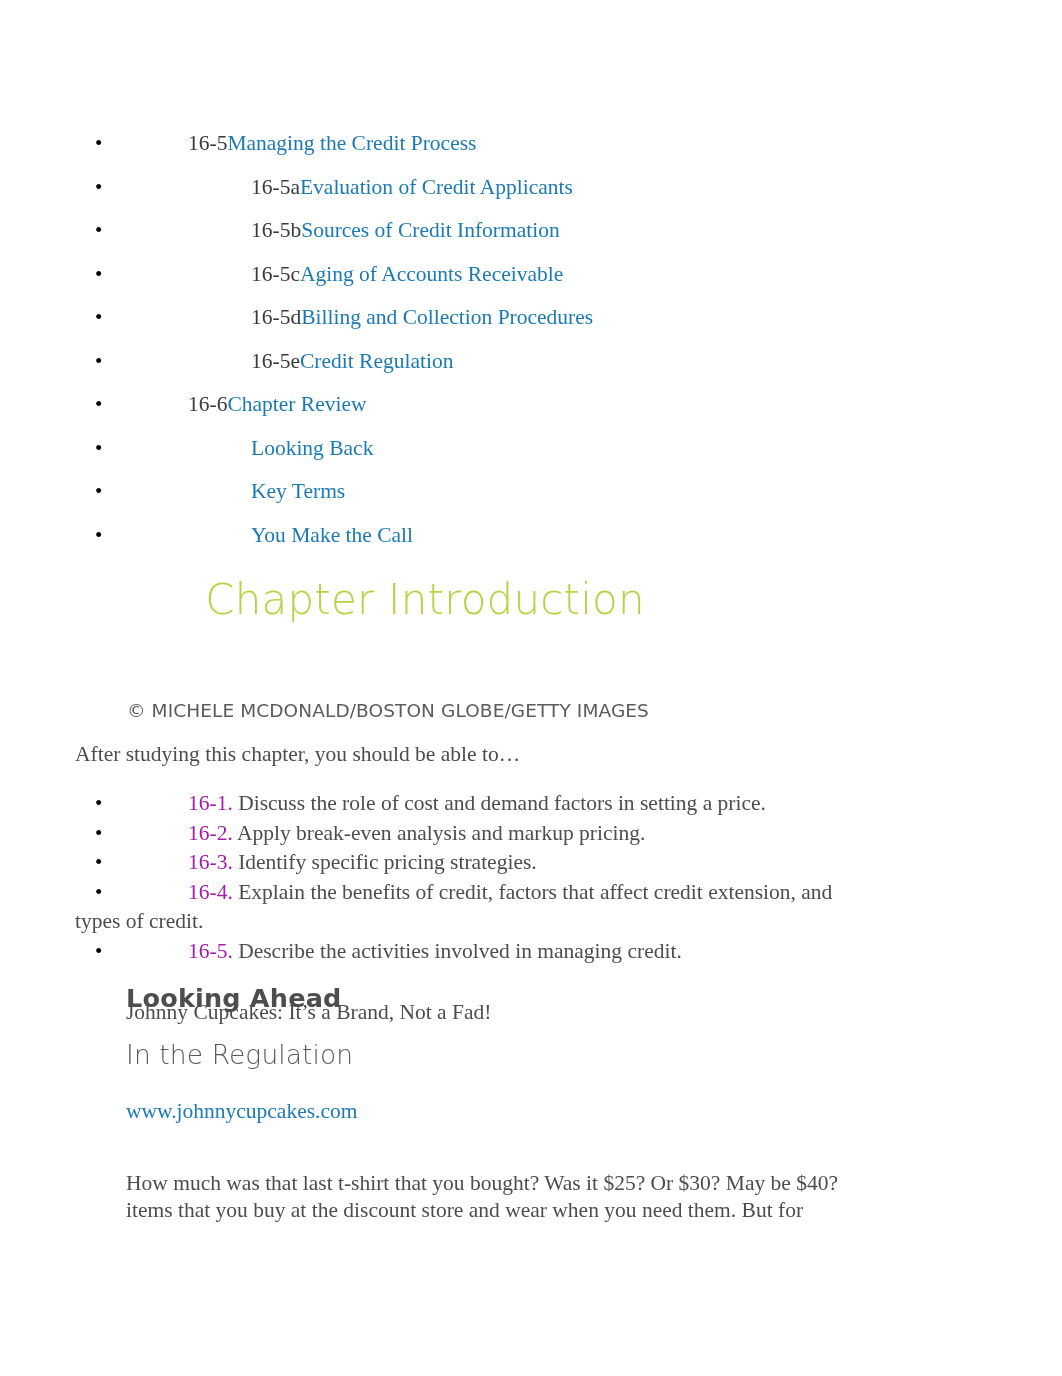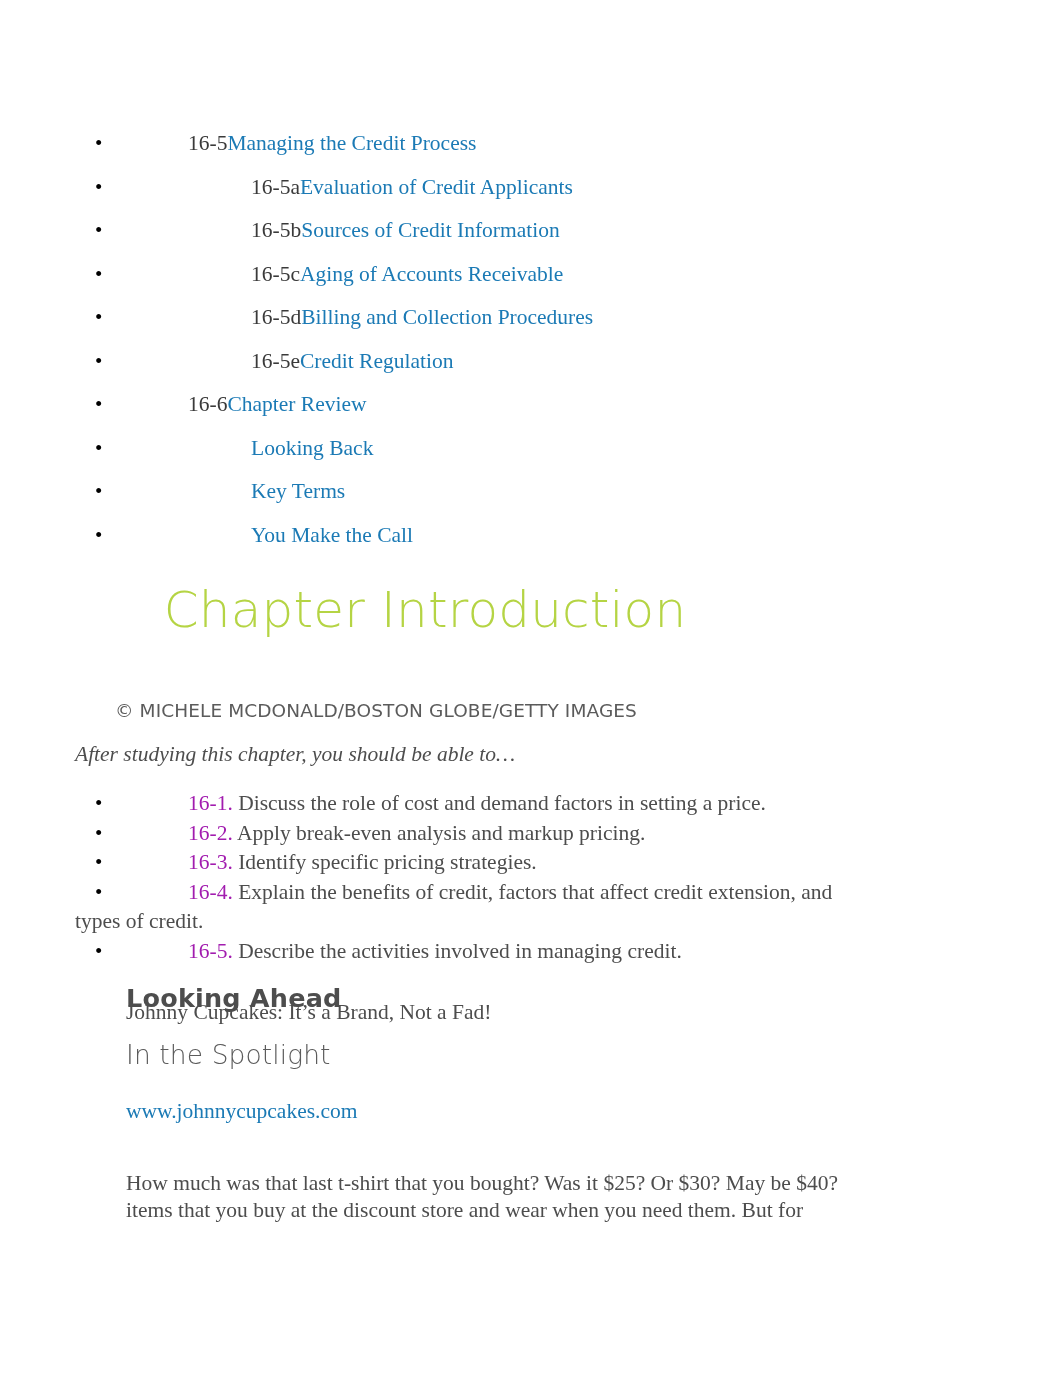--- a/index.html
+++ b/index.html
@@ -62,21 +62,21 @@
   }
 
   
   .chapter-intro {
     position: absolute;
     top: 548px;
     left: 0;
     width: 1062px;
     text-align: center;
     font-family: "DejaVu Sans", sans-serif;
-    font-size: 50px;
+    font-size: 42px;
     font-weight: 300;
     letter-spacing: 0.2px;
     color: #b5d444;
     line-height: 1.15;
     padding-right: 212px;
     box-sizing: border-box;
   }
 
   
   .figure-space {
@@ -84,37 +84,36 @@
     top: 620px;
     left: 127px;
     width: 620px;
     height: 80px;
   }
 
   
   .credit {
     position: absolute;
     top: 700px;
-    left: 115px;
+    left: 127px;
     font-family: "DejaVu Sans", sans-serif;
     font-size: 18.5px;
     color: #5b5b5b;
     letter-spacing: 0.1px;
     white-space: nowrap;
   }
 
   
   .after-studying {
     position: absolute;
     top: 742px;
     left: 75px;
     font-size: 21.5px;
     color: #4d4d4d;
     white-space: nowrap;
-    font-style: italic;
   }
 
   
   .objectives {
     list-style: none;
     margin: 0;
     padding: 0;
     position: absolute;
     top: 789px;
     left: 0;
@@ -296,21 +295,21 @@
     </li>
 
     <li>
       <span class="bullet">•</span><span class="obj-num">16-5.</span><span class="obj-text"> Describe the activities involved in managing credit.</span>
     </li>
 
   </ul>
 
   <h2 class="looking-ahead">Looking Ahead</h2>
 
-  <h3 class="spotlight">In the Spotlight</h3>
+  <h3 class="spotlight">In the Regulation</h3>
 
   <div class="spot-subtitle">Johnny Cupcakes: It’s a Brand, Not a Fad!</div>
 
   <a class="spot-url" href="#" style="text-decoration:none;">www.johnnycupcakes.com</a>
 
   <p class="body-para">
     <span class="ln">How much was that last t-shirt that you bought? Was it $25? Or $30? May be $40?</span>
     <span class="ln">items that you buy at the discount store and wear when you need them. But for</span>
   </p>
 

